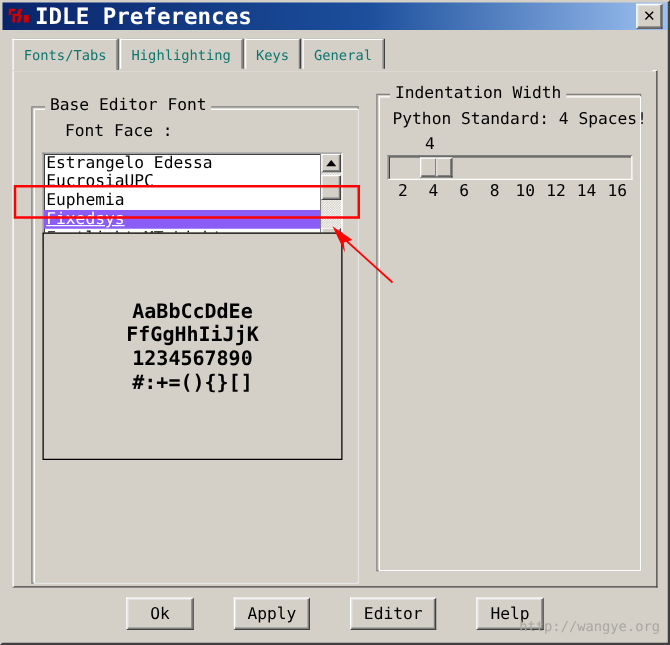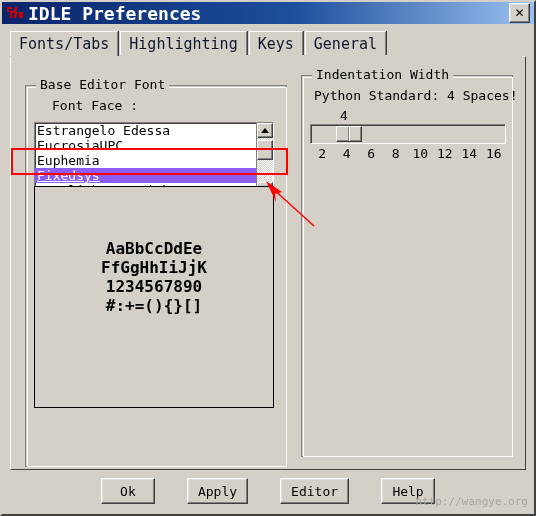--- a/index.html
+++ b/index.html
@@ -52,21 +52,21 @@
   }
 
   
   .tabstrip{
     position:absolute;left:8px;top:8px;height:24px;
     display:flex;align-items:flex-end;
   }
   .tab{
     height:21px;box-sizing:border-box;
     padding:12px 8px;margin-right:2px;
-    background:#d4d0c8;color:#0f172a;font-size:15px;
+    background:#d4d0c8;color:#0f766e;font-size:11px;
     display:flex;align-items:center;white-space:nowrap;
     border:1px solid #ffffff;border-right-color:#808080;border-bottom:none;
     box-shadow:1px 0 0 #404040;
     cursor:pointer;
   }
   .tab.active{
     height:24px;font-weight:normal;
     background:#d4d0c8;
     border:1px solid #ffffff;border-right-color:#808080;border-bottom:none;
     box-shadow:1px 0 0 #404040;
@@ -179,21 +179,21 @@
   .chk-box{
     width:12px;height:12px;box-sizing:border-box;background:#d4d0c8;
     border:1px solid #808080;border-right-color:#ffffff;border-bottom-color:#ffffff;
     box-shadow:inset 1px 1px 0 #404040, inset -1px -1px 0 #dfdfdf;
     margin-right:6px;flex:0 0 auto;
   }
   .chk-lbl{font-size:13px;color:#000;}
 
   
   .sample{
-    position:absolute;left:8px;top:100px;width:240px;height:222px;
+    position:absolute;left:8px;top:100px;width:240px;height:182px;
     box-sizing:border-box;background:#d4d0c8;
     border:1px solid #000000;
     overflow:hidden;
   }
   .sample-inner{
     position:absolute;left:0;right:0;top:52px;
     text-align:center;
   }
   .sample-line{
     font-family:"DejaVu Sans Mono","Liberation Mono",monospace;

